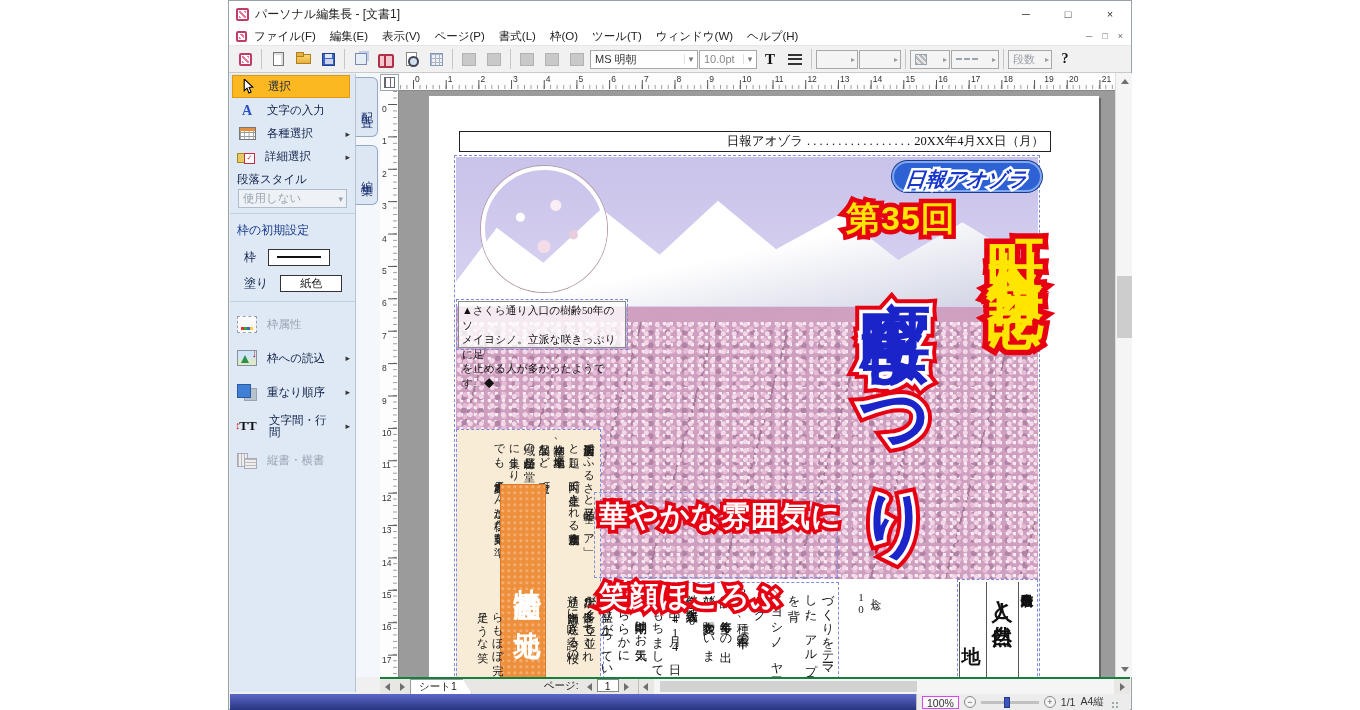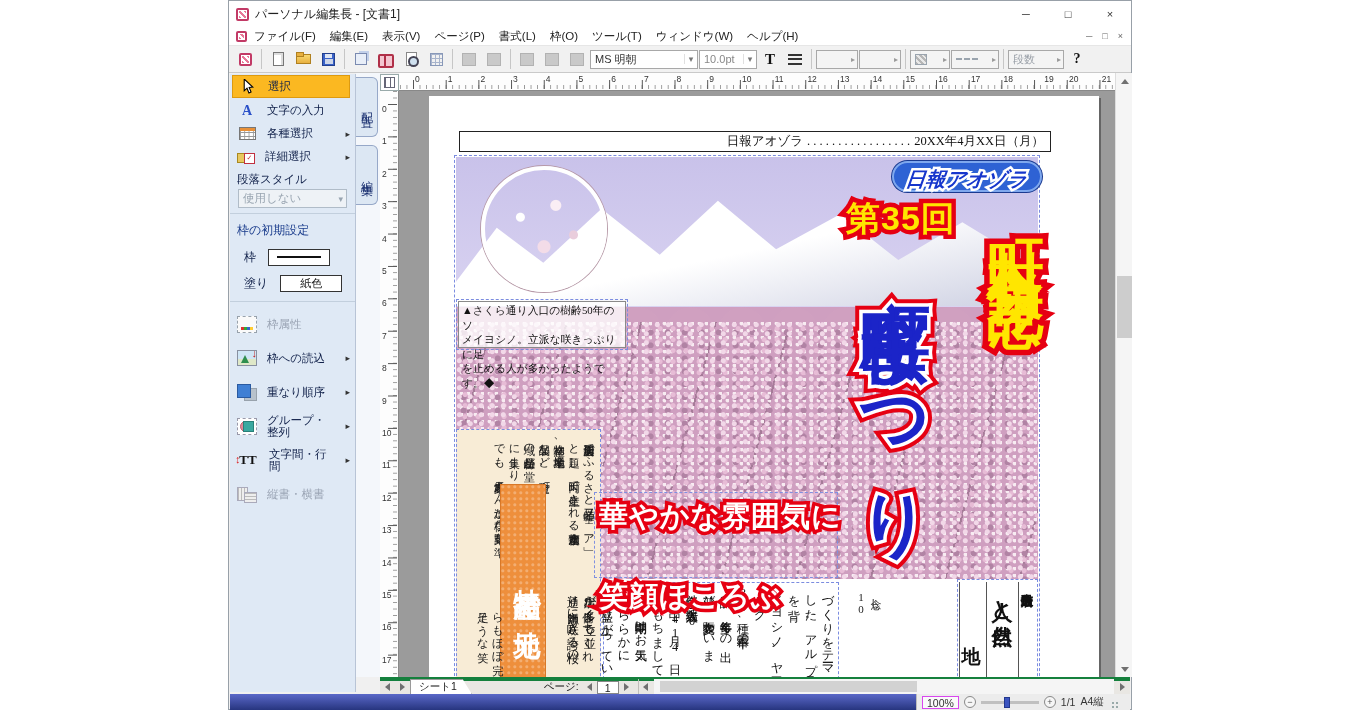--- a/index.html
+++ b/index.html
@@ -201,21 +201,21 @@
     font-size:12.3px;line-height:17px;padding:3px 2px;}
   .ba-frag{position:absolute;left:252px;top:12px;height:90px;font-size:11px;line-height:15px;color:#222;}
   .ba-right{position:absolute;right:0;top:0;width:81px;height:117px;border:1px dashed #7b8ce0;background:#fff;}
   .ba-right .vline{position:absolute;top:2px;bottom:2px;width:1px;background:#555;}
   .col-kicker{position:absolute;right:3px;top:4px;height:110px;font-weight:bold;font-size:12.5px;line-height:14px;}
   .col-headline{position:absolute;right:21px;top:5px;height:110px;font-weight:bold;font-size:21px;}
   .col-next{position:absolute;right:53px;top:50px;height:64px;font-weight:bold;font-size:19px;}
 
   
   .sheetbar{position:absolute;left:151px;right:1px;top:676px;height:17px;background:#e9e7e3;
-    display:flex;align-items:flex-end;font-size:10.5px;color:#222;border-top:4px solid #15803d;}
+    display:flex;align-items:flex-start;font-size:10.5px;color:#222;border-top:2px solid #15803d;}
   .sh-btn{width:15px;height:15px;display:flex;align-items:center;justify-content:center;}
   .sheet-tab{height:15px;background:#fff;border:1px solid #9a9a9a;border-bottom:none;padding:0 14px 0 8px;
     clip-path:polygon(0 0,85% 0,100% 100%,0 100%);display:flex;align-items:center;}
   .pg-label{margin-left:72px;margin-right:3px;}
   .pg-box{width:22px;height:13px;background:#fff;border:1px solid #888;text-align:center;line-height:12px;}
   .h-track{flex:1;height:15px;position:relative;background:#f5f5f5;margin:0 1px;}
   .h-thumb{position:absolute;left:6px;top:2px;width:56%;height:11px;background:#d2d2d2;}
   .statusbar{position:absolute;left:1px;right:1px;top:693px;height:16px;display:flex;}
   .status-blue{flex:1;background:linear-gradient(var(--status-blue,#5a68c8),#27357f);}
   .status-panel{width:214px;background:#ececec;border-left:1px solid #bdbdbd;display:flex;align-items:center;
@@ -329,21 +329,21 @@
     <span class="tb-sep"></span>
     <span class="combo dis" style="width:40px;">
         <span class="i-fill"></span>
         <span class="dd-r" style="margin-left:auto;margin-right:2px;font-size:8px;color:#999;"></span>
       </span>
     <span class="combo dis" style="width:48px;">
         <span class="i-line"></span>
         <span class="dd-r" style="margin-left:auto;margin-right:2px;font-size:8px;color:#999;"></span>
       </span>
     <span class="tb-sep"></span>
-    <span class="combo dis" style="width:56px;">
+    <span class="combo dis" style="width:44px;">
       <span class="tb-text">段数</span>
       <span class="dd-r" style="margin-left:auto;margin-right:2px;font-size:8px;color:#999;"></span>
     </span>
     <span class="tb-btn">
         <span class="tb-help">?</span>
       </span>
   </div>
 
   <div class="sidebar">
     <div class="sb-item sel">
@@ -395,25 +395,20 @@
       <span class="lbl">枠属性</span>
     </div>
     <div class="sb-item lg">
       <span class="ic si-import"></span>
       <span class="lbl">枠への読込</span>
       <span class="sb-arrow"></span>
     </div>
     <div class="sb-item lg">
       <span class="ic si-stack"></span>
       <span class="lbl">重なり順序</span>
-      <span class="sb-arrow"></span>
-    </div>
-    <div class="sb-item lg">
-      <span class="ic si-group"></span>
-      <span class="lbl" style="width:62px;">グループ・整列</span>
       <span class="sb-arrow"></span>
     </div>
     <div class="sb-item lg">
       <span class="ic si-tt"></span>
       <span class="lbl" style="width:62px;">文字間・行間</span>
       <span class="sb-arrow"></span>
     </div>
     <div class="sb-item lg dis">
       <span class="ic si-pages"></span>
       <span class="lbl">縦書・横書</span>

